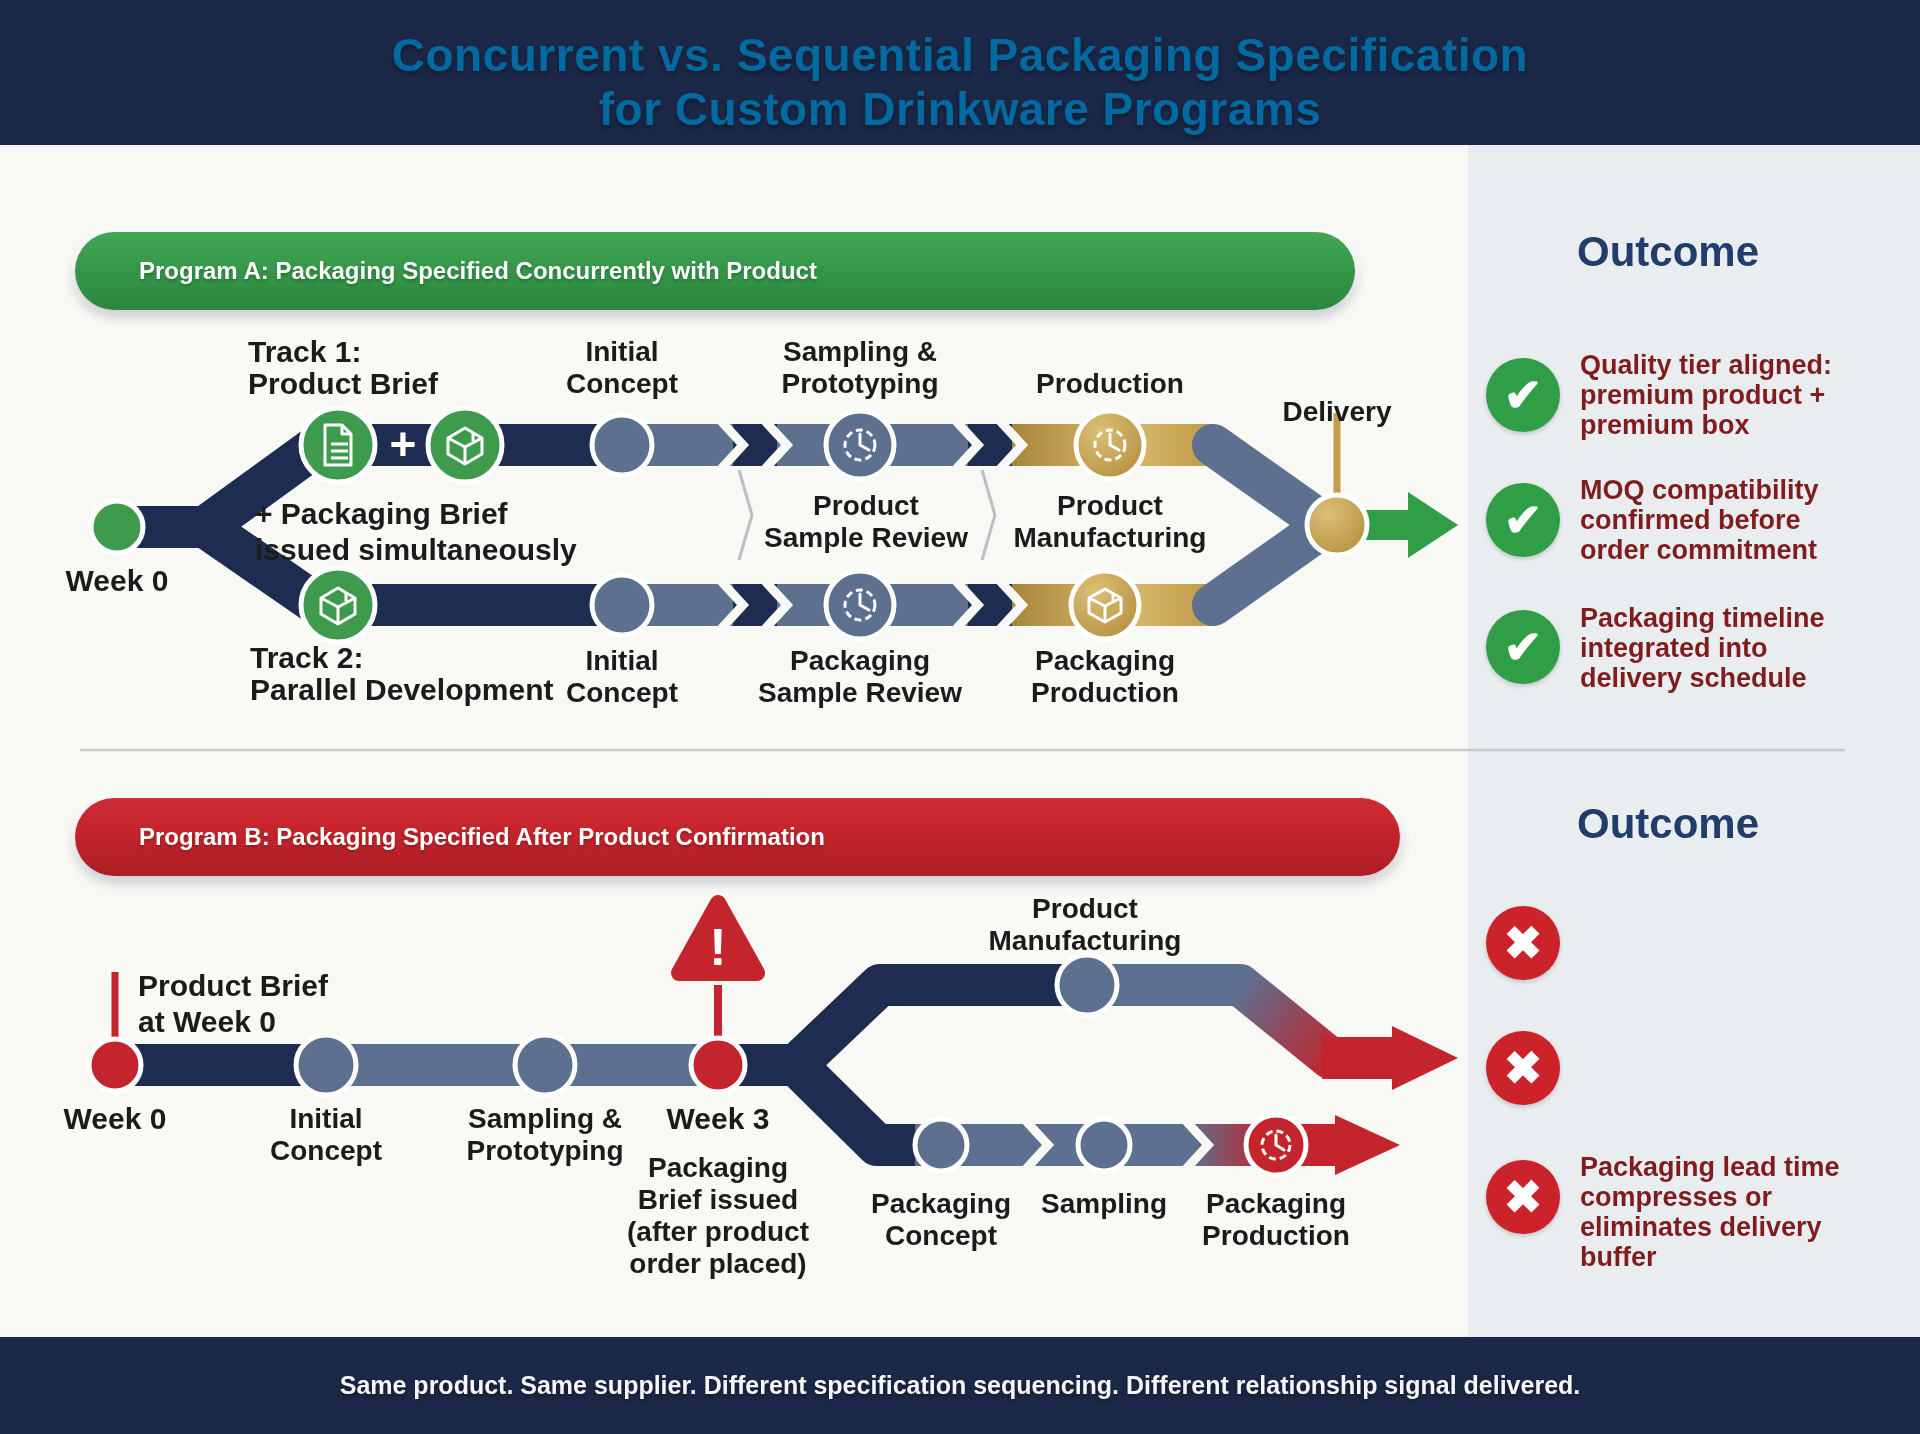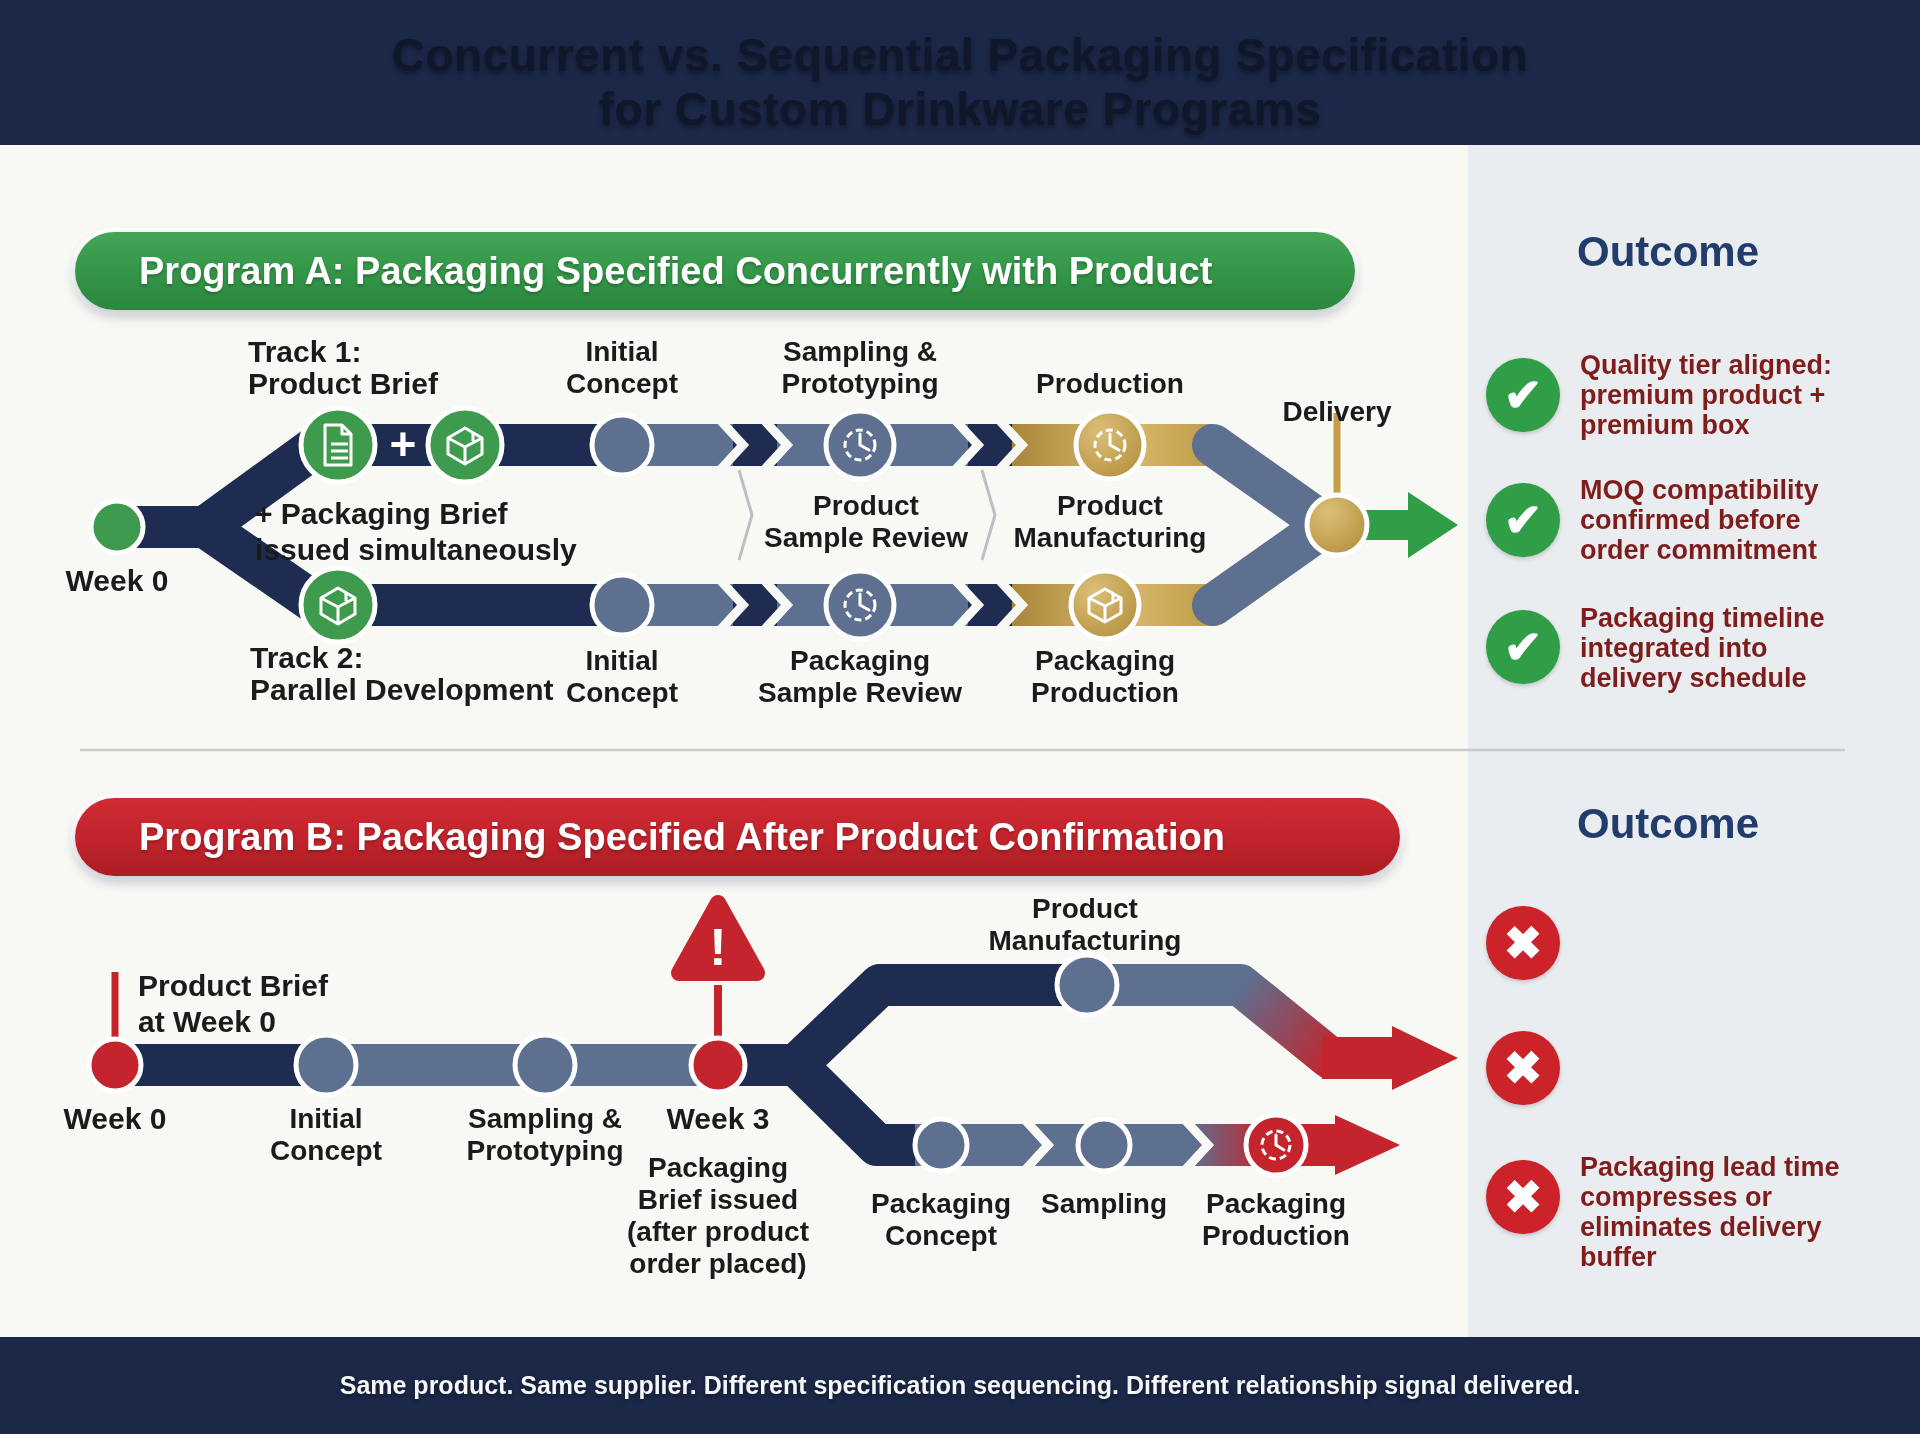--- a/index.html
+++ b/index.html
@@ -6,28 +6,28 @@
   #stage{
     position:relative;width:1920px;height:1434px;overflow:hidden;
     background:#f8f8f5;font-family:"Liberation Sans",sans-serif;
     -webkit-font-smoothing:antialiased;
   }
   .abs{position:absolute;}
   #header-band{left:0;top:0;width:1920px;height:145px;background:#1c2848;}
   #footer-band{left:0;top:1337px;width:1920px;height:97px;background:#1c2848;}
   #sidebar{left:1468px;top:145px;width:452px;height:1192px;background:#e9edf0;}
   #main-svg{left:0;top:0;width:1920px;height:1434px;}
-  .title-line{width:1920px;text-align:center;color:#0f172a;font-weight:bold;
+  .title-line{width:1920px;text-align:center;color:#0369a1;font-weight:bold;
     font-size:46px;letter-spacing:.5px;text-shadow:0 3px 5px rgba(0,0,0,.35);}
   #title-line1{top:28px;}
   #title-line2{top:82px;}
   #footer-text{left:0;top:1337px;width:1920px;height:97px;line-height:97px;
     text-align:center;color:#f5f6f8;font-weight:bold;font-size:25px;
     text-shadow:0 2px 4px rgba(0,0,0,.4);}
-  .banner{height:78px;border-radius:40px;color:#fff;font-weight:bold;font-size:38px;
+  .banner{height:78px;border-radius:40px;color:#fff;font-weight:bold;font-size:24px;
     line-height:78px;padding-left:64px;box-sizing:border-box;
     box-shadow:0 6px 12px rgba(30,40,70,.25),0 0 0 4px #ffffff;
     text-shadow:0 2px 3px rgba(0,0,0,.25);}
   #banner-a{left:75px;top:232px;width:1280px;
     background:linear-gradient(180deg,#43a655 0%,#339447 55%,#2c873e 100%);}
   #banner-b{left:75px;top:798px;width:1325px;
     background:linear-gradient(180deg,#d02b33 0%,#c0232b 55%,#ab1d24 100%);}
   .ml{white-space:pre-line;}
   .lbl{color:#1b1b1b;font-weight:bold;font-size:28px;line-height:32px;}
   .ctr{text-align:center;}

